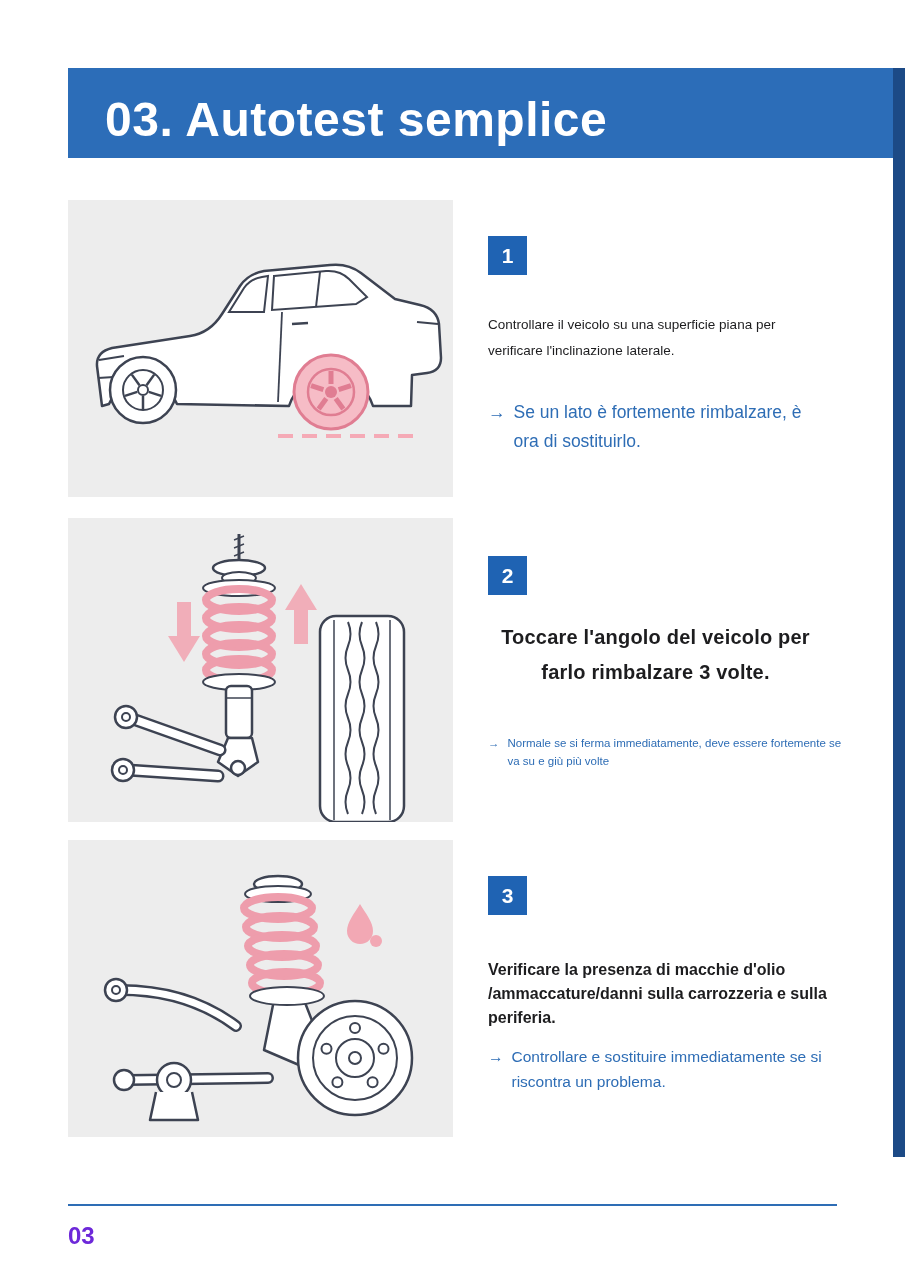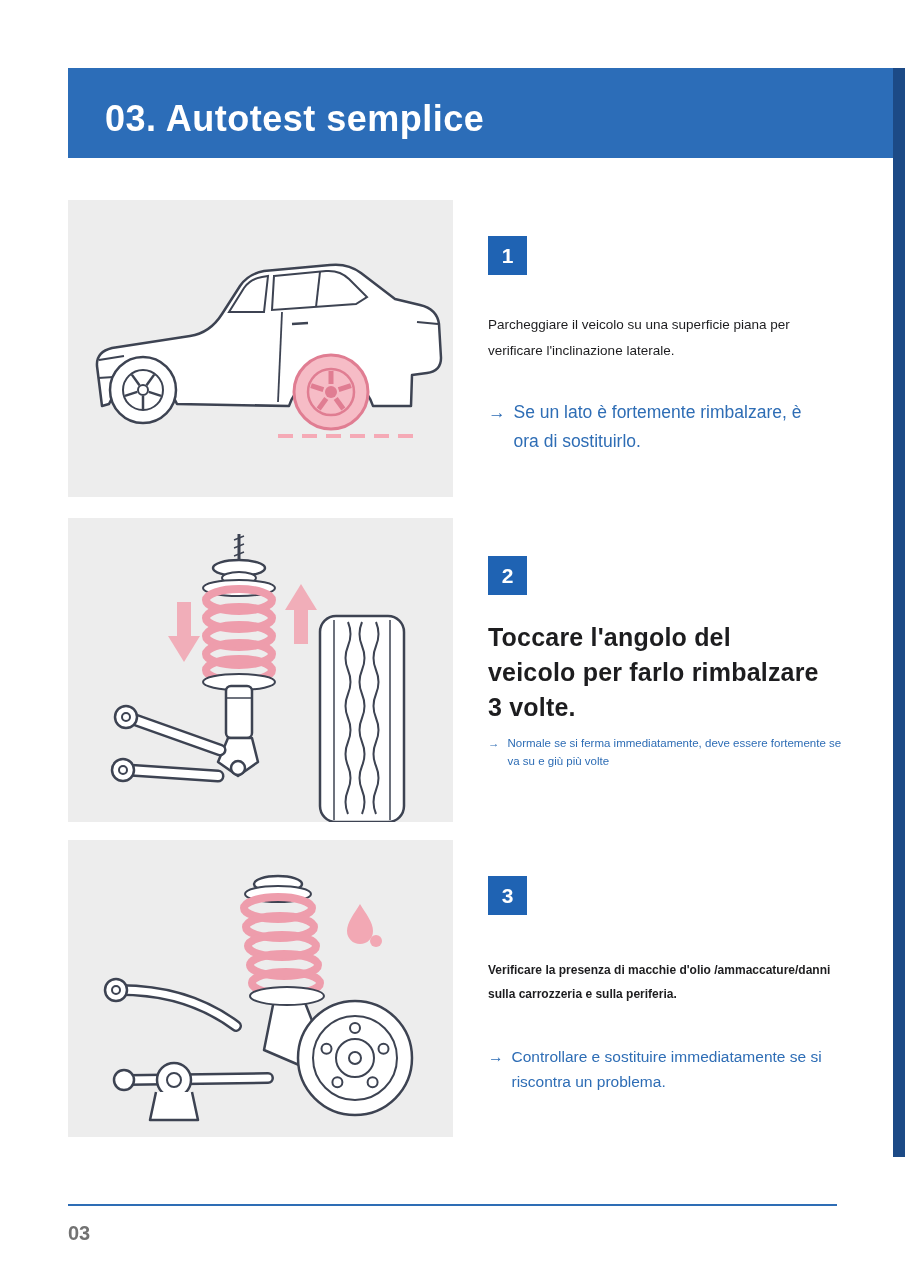--- a/index.html
+++ b/index.html
@@ -6,21 +6,21 @@
   html,body { background:#ffffff; }
   #page {
     position:relative; width:905px; height:1280px; background:#ffffff;
     overflow:hidden; font-family:"Liberation Sans","DejaVu Sans",sans-serif;
   }
   
   .header {
     position:absolute; left:68px; top:68px; width:837px; height:90px;
     background:#2c6db8; display:flex; align-items:center;
   }
-  .header h1 { color:#ffffff; font-size:36px; font-weight:700; margin-left:37px; letter-spacing:0.5px;margin-top:12px; }
+  .header h1 { color:#ffffff; font-size:48px; font-weight:700; margin-left:37px; letter-spacing:0.5px;margin-top:12px; }
   .side-bar { position:absolute; right:0; top:68px; width:12px; height:1089px; background:#1c4a86; }
 
   
   section { position:absolute; left:0; width:905px; }
   #s1 { top:200px; height:297px; }
   #s2 { top:518px; height:304px; }
   #s3 { top:840px; height:297px; }
 
   .panel { position:absolute; left:68px; top:0; width:385px; background:#ededed; }
   #s1 .panel { height:297px; } #s2 .panel { height:304px; } #s3 .panel { height:297px; }
@@ -28,32 +28,32 @@
 
   .badge {
     position:absolute; left:488px; width:39px; height:39px; background:#1f63b3;
     color:#ffffff; display:flex; align-items:center; justify-content:center;
     font-size:21px; font-weight:700;
   }
   #s1 .badge { top:36px; } #s2 .badge { top:38px; } #s3 .badge { top:36px; }
 
   .body { position:absolute; left:488px; color:#1d1d1f; }
   #s1 .body { top:112px; width:340px; font-size:13.5px; font-weight:500; line-height:26px; }
-  #s2 .body { top:102px; width:335px; font-size:25px;  font-weight:700; line-height:35px; letter-spacing:0.2px; }
-  #s3 .body { top:118px; width:360px; font-size:12px;  font-weight:700; line-height:24px; }
+  #s2 .body { top:102px; width:335px; font-size:20px;  font-weight:700; line-height:35px; letter-spacing:0.2px;text-align:center; }
+  #s3 .body { top:118px; width:360px; font-size:16px;  font-weight:700; line-height:24px; }
 
   .note { position:absolute; left:488px; color:#2e6db5; display:flex; }
   .note .arrow { flex:0 0 auto; margin-right:8px; }
   #s1 .note { top:198px; width:332px; font-size:17.5px; line-height:29px; }
   #s2 .note { top:216px; width:358px; font-size:11.5px; line-height:18px; }
   #s3 .note { top:204px; width:334px; font-size:15.5px; line-height:25px; }
 
   
   .footer-line { position:absolute; left:68px; top:1204px; width:769px; height:2px; background:#2e6db5; }
-  .page-number { position:absolute; left:68px; top:1222px; color:#737373; font-size:20px; font-weight:700; }
+  .page-number { position:absolute; left:68px; top:1222px; color:#6d28d9; font-size:24px; font-weight:700; }
 </style>
 </head>
 <body>
 
 <div id="page">
 
   <header class="header">
     <h1>03. Autotest semplice</h1>
   </header>
   <div class="side-bar"></div>
@@ -89,21 +89,21 @@
           <line x1="263" y1="200" x2="263" y2="213" transform="rotate(108 263 192)"></line>
           <line x1="263" y1="200" x2="263" y2="213" transform="rotate(180 263 192)"></line>
           <line x1="263" y1="200" x2="263" y2="213" transform="rotate(252 263 192)"></line>
           <line x1="263" y1="200" x2="263" y2="213" transform="rotate(324 263 192)"></line>
         </g>
       </svg>
     </div>
     <div class="badge">
       <span>1</span>
     </div>
-    <p class="body">Parcheggiare il veicolo su una superficie piana per verificare l'inclinazione laterale.</p>
+    <p class="body">Controllare il veicolo su una superficie piana per verificare l'inclinazione laterale.</p>
     <div class="note">
       <span class="arrow">→</span>
       <span>Se un lato è fortemente rimbalzare, è ora di sostituirlo.</span>
     </div>
   </section>
 
   <section id="s2">
     <div class="panel">
       <svg viewBox="0 0 385 304" width="385" height="304">
 

